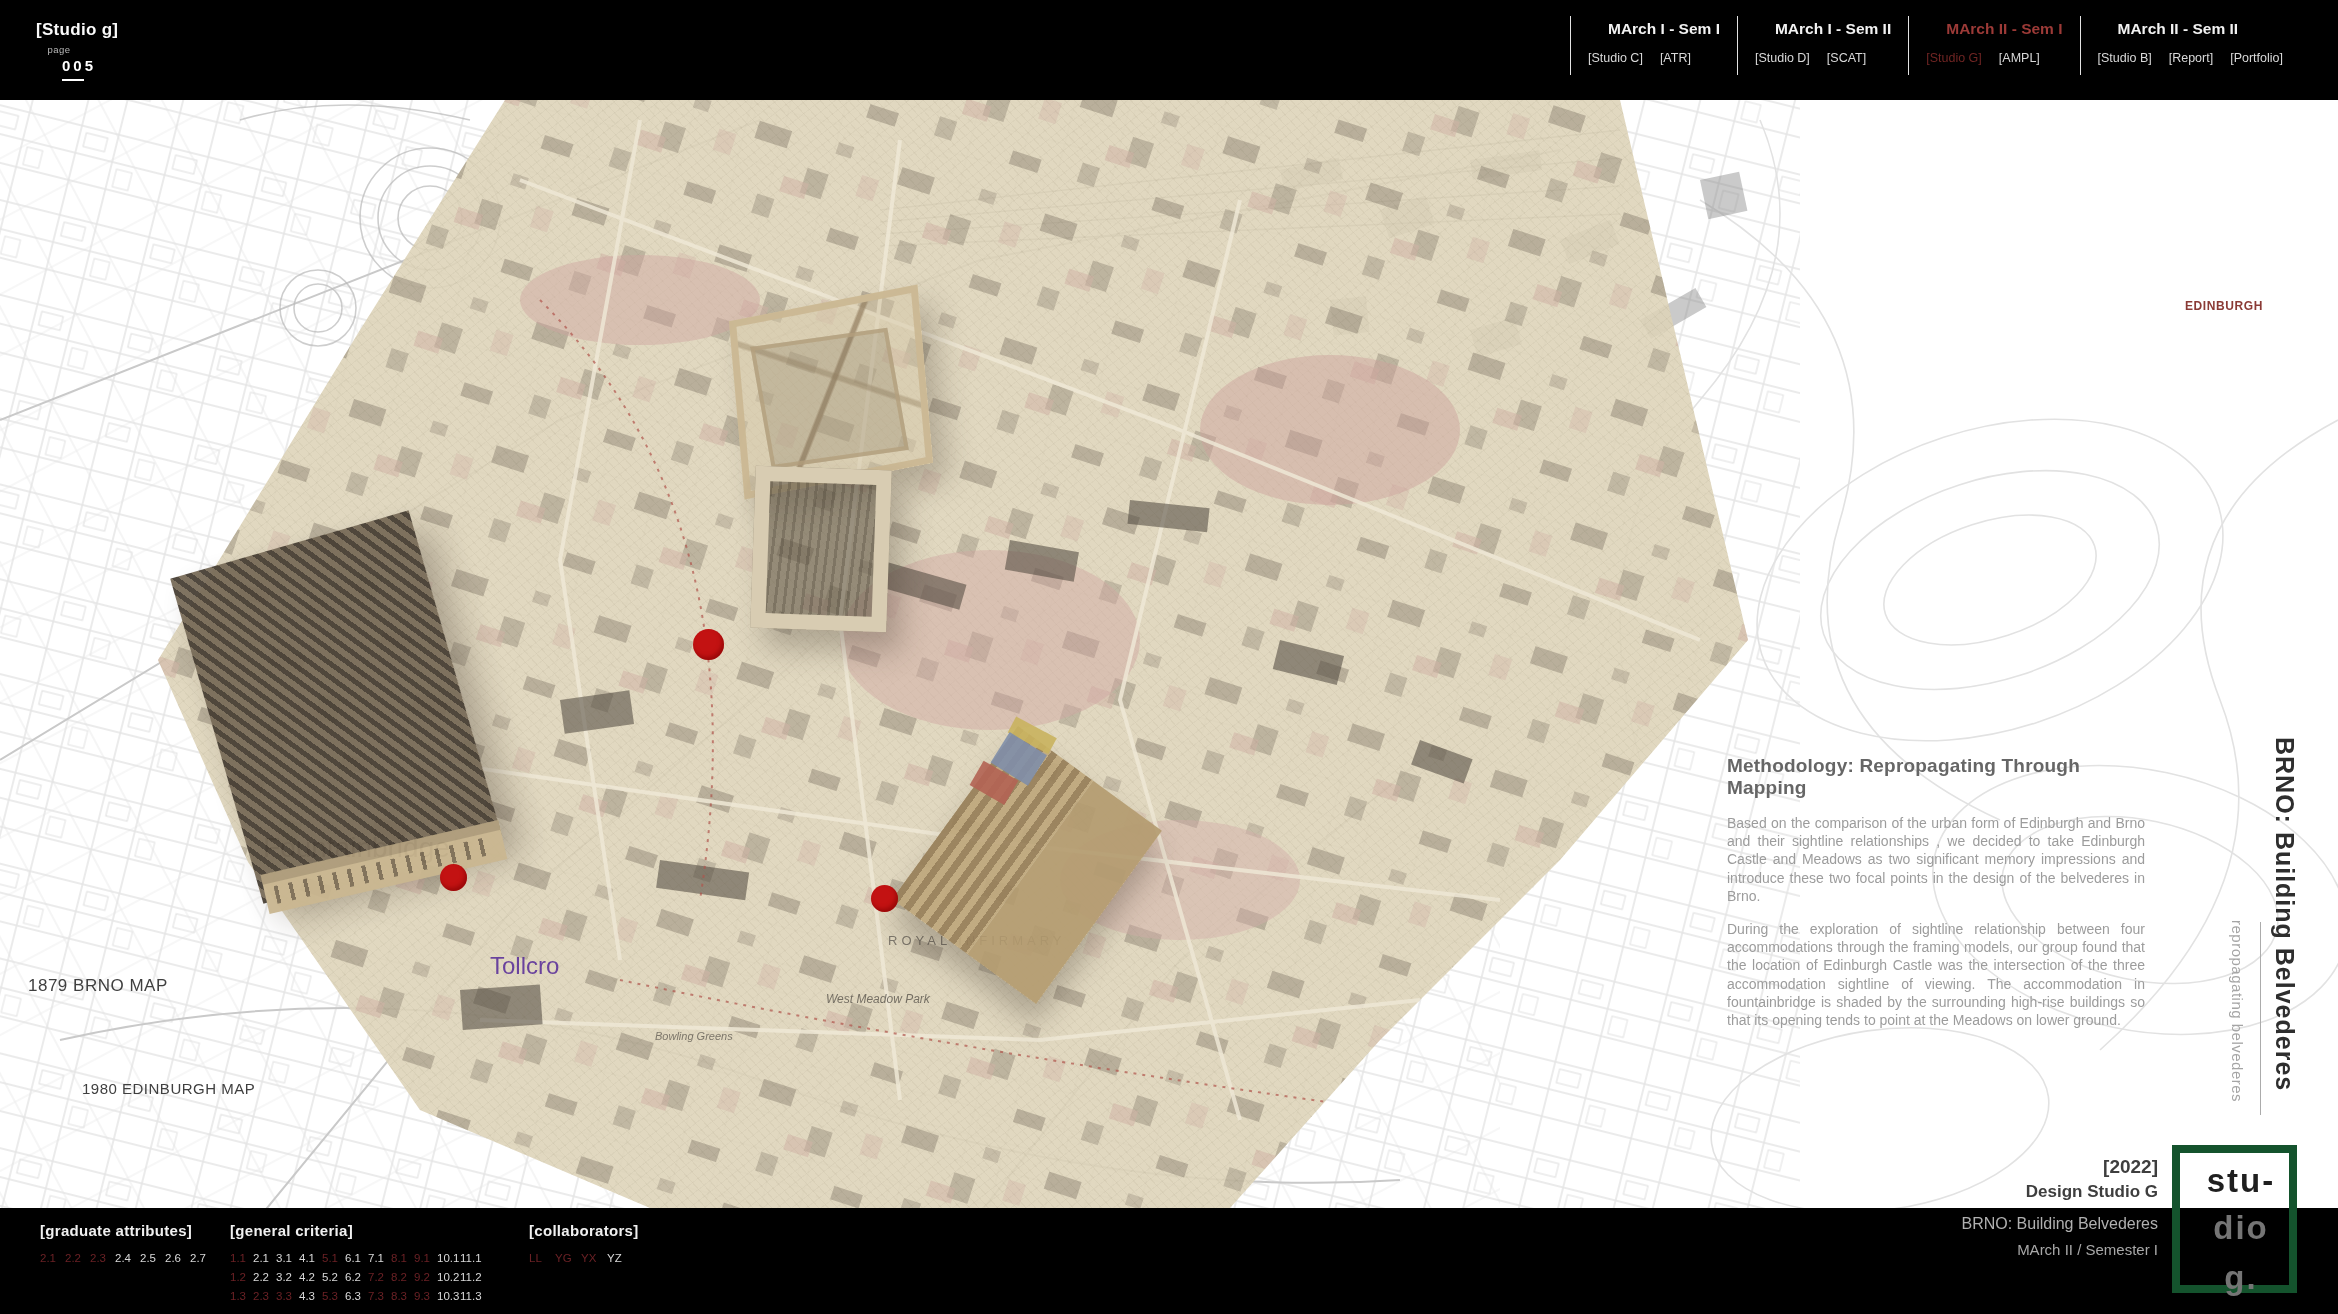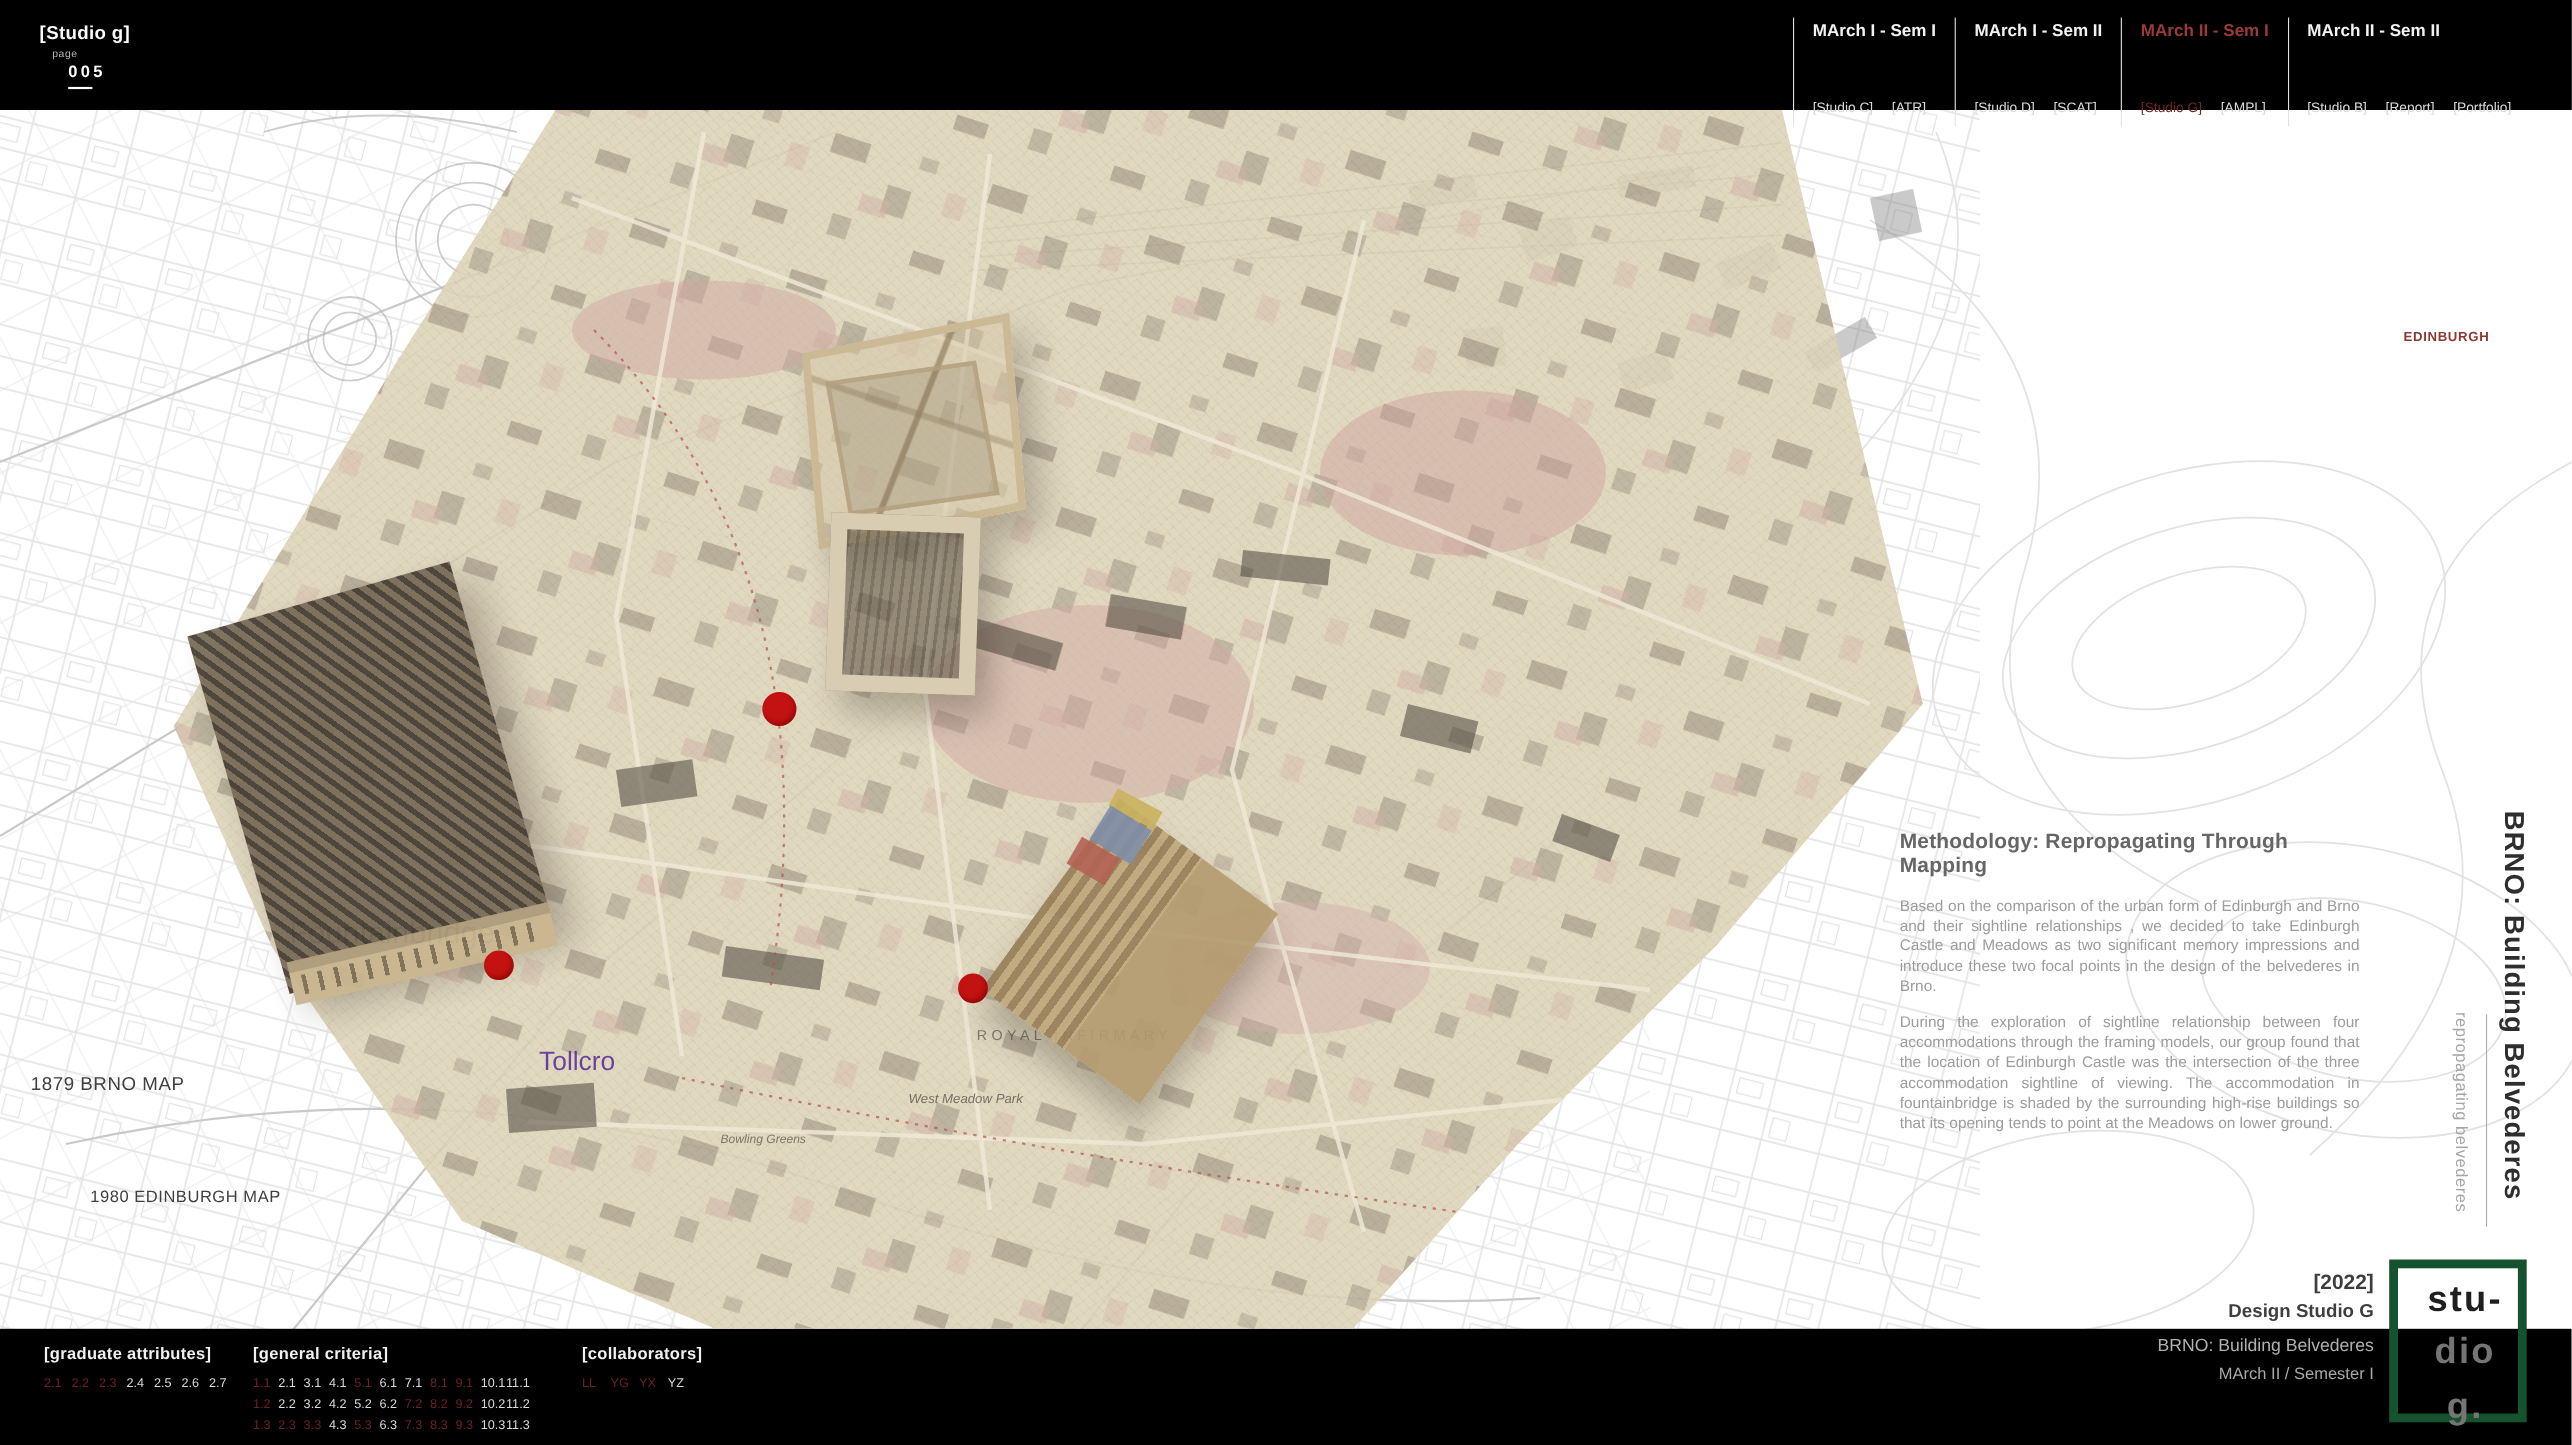--- a/index.html
+++ b/index.html
@@ -84,24 +84,24 @@
 
   
   .header { position:absolute; left:0; top:0; width:2338px; height:100px; background:#000; z-index:50; }
   .studio-tag { position:absolute; left:36px; top:20px; color:#fafafa; font-size:17px; font-weight:bold; letter-spacing:.3px; }
   .page-block { position:absolute; left:34px; top:44px; width:50px; text-align:center; }
   .page-word { color:#b9b9b9; font-size:9.5px; letter-spacing:.5px; }
   .page-num  { color:#ffffff; font-size:15px; font-weight:bold; letter-spacing:3px; margin-top:2px; padding-bottom:5px; border-bottom:2px solid #fff;margin-left:28px; }
 
   .nav { position:absolute; right:38px; top:16px; display:flex; }
   .nav-group { border-left:1px solid #e3e3e3; padding:4px 17px 10px 17px; }
-  .nav-title { color:#f2f2f2; font-size:15.5px; font-weight:bold; white-space:nowrap; }
+  .nav-title { color:#f2f2f2; font-size:15.5px; font-weight:bold; white-space:nowrap;margin-left:20px; }
   .nav-title.red { color:#9c3a37; }
   .nav-items { margin-top:13px; display:flex; gap:17px; }
-  .nav-item { color:#d9d9d9; font-size:12.5px; white-space:nowrap; cursor:pointer;margin-top:40px; }
+  .nav-item { color:#d9d9d9; font-size:12.5px; white-space:nowrap; cursor:pointer; }
   .nav-item.red-dim { color:#702523; }
 
   
   .methodology { position:absolute; left:1727px; top:755px; width:418px; z-index:6; }
   .methodology h2 { font-size:19px; font-weight:bold; color:#666666; margin-bottom:15px; letter-spacing:.2px; }
   .methodology p { font-size:14px; color:#9c9c9c; line-height:1.3; text-align:justify; margin-bottom:15px; }
 
   .v-title { position:absolute; left:2270px; top:737px; writing-mode:vertical-rl;
     font-size:25px; font-weight:bold; color:#2e2e2e; letter-spacing:1px; z-index:6; white-space:nowrap; }
   .v-subtitle { position:absolute; left:2229px; top:920px; writing-mode:vertical-rl;

